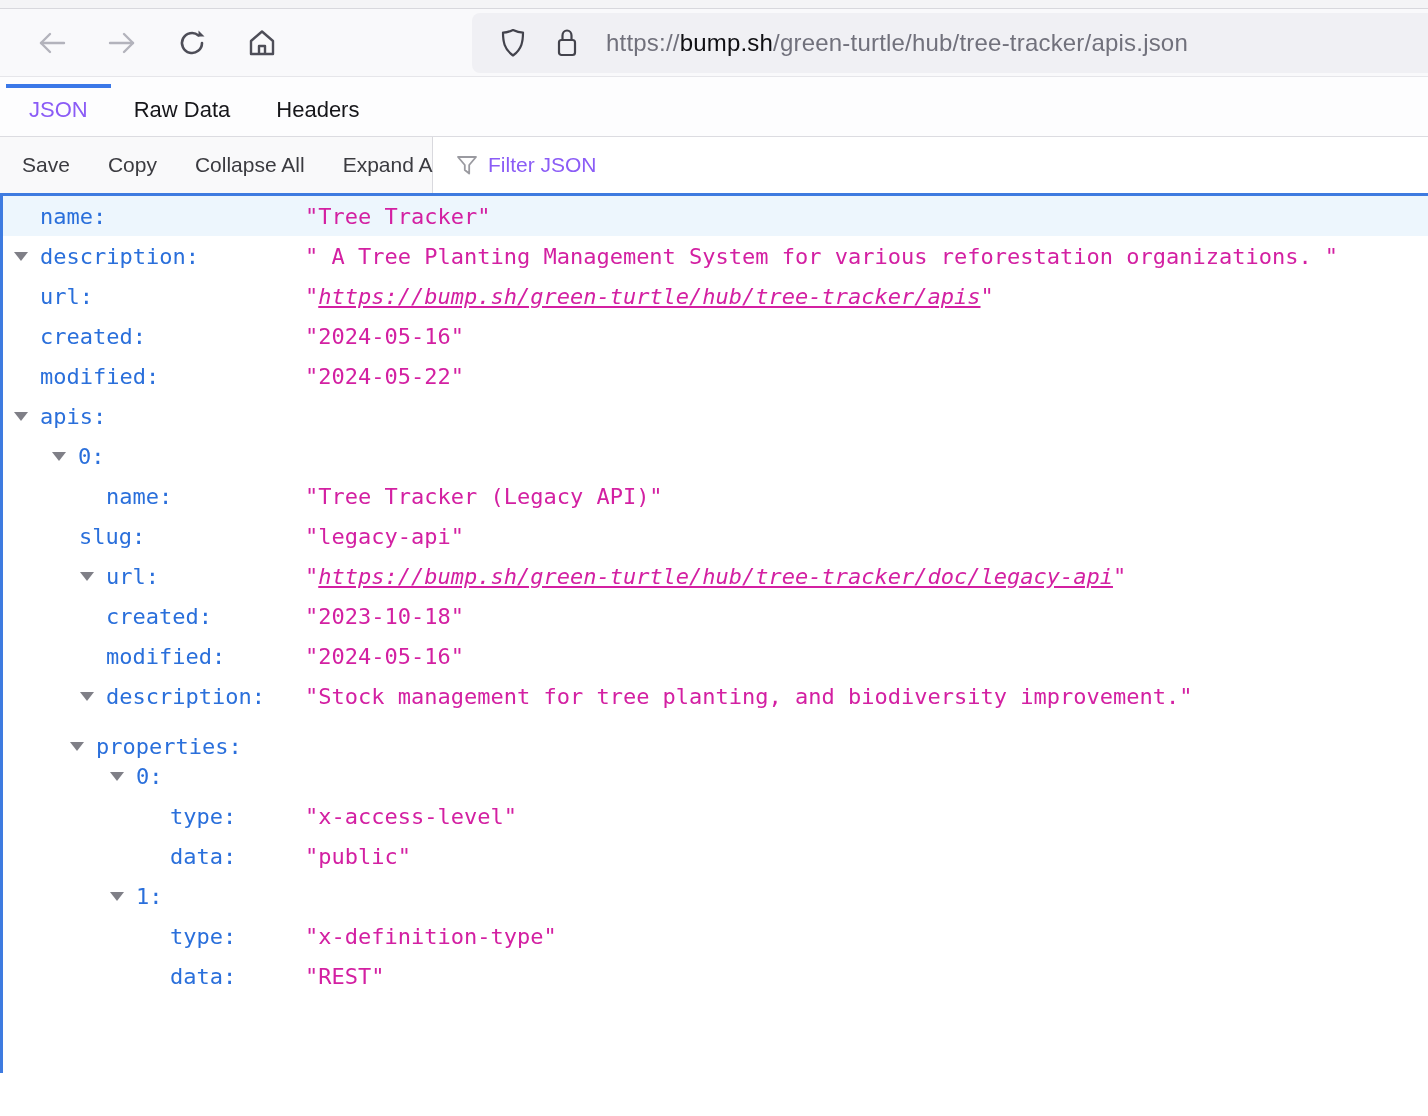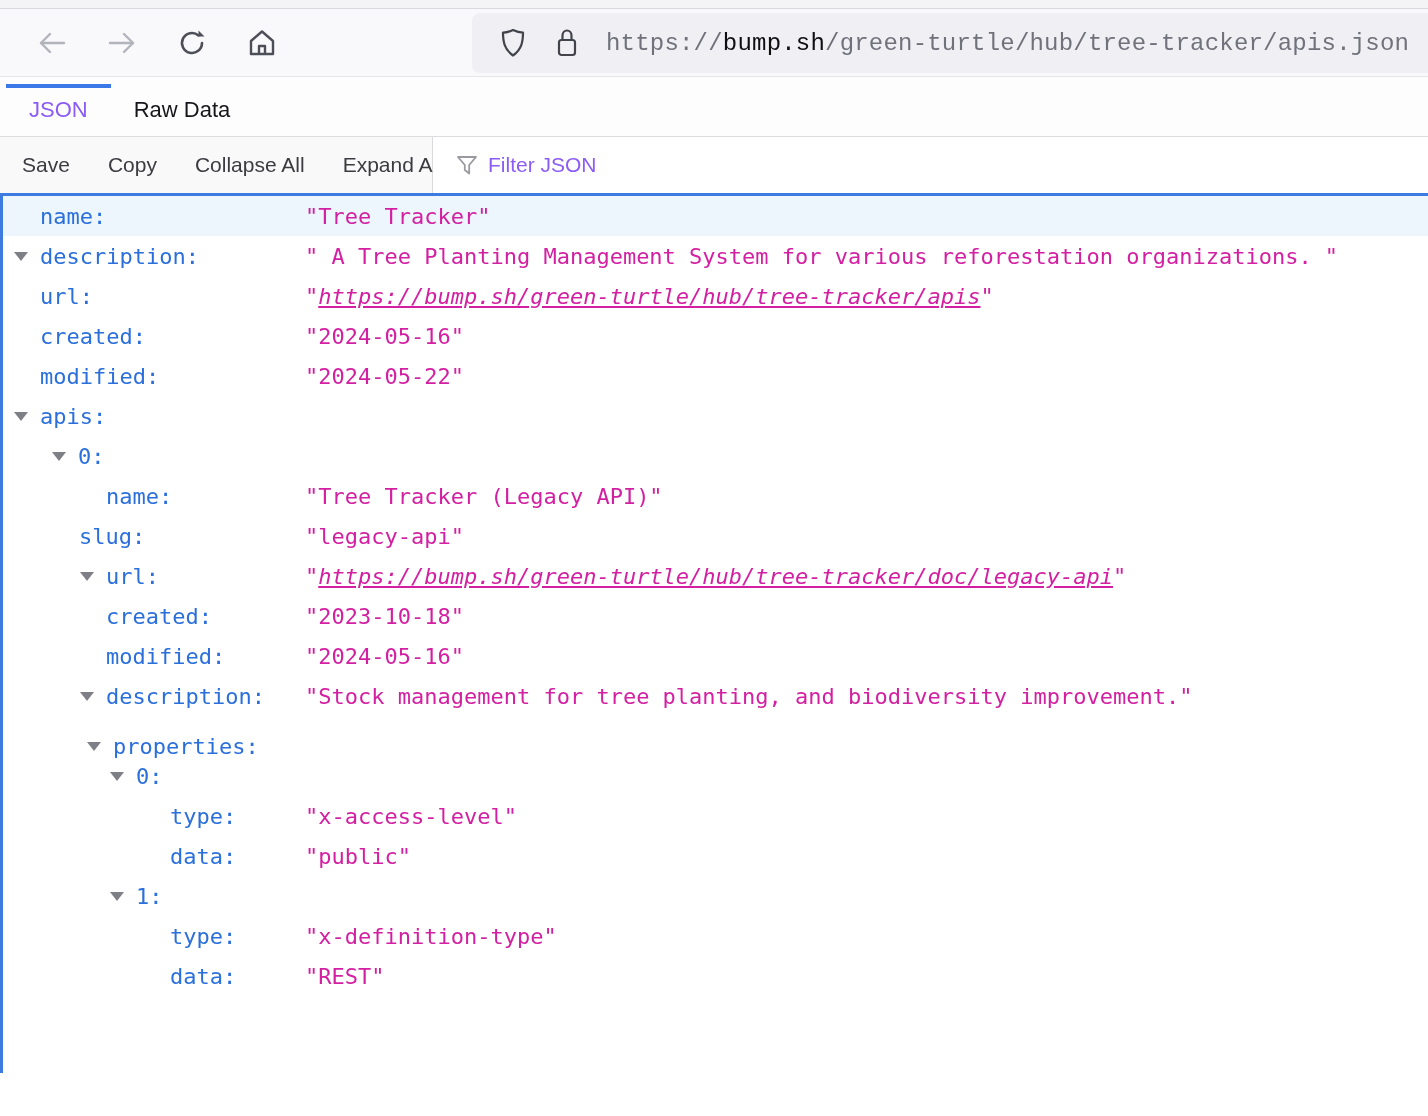--- a/index.html
+++ b/index.html
@@ -7,21 +7,21 @@
               font-family:"Liberation Sans", sans-serif; }
 
   
   .top-strip { height:9px; background:#f4f4f6; border-bottom:1px solid #d8d8dd; }
   .nav-toolbar { position:relative; height:68px; background:#f9f9fb;
                  border-bottom:1px solid #e6e6ea; display:flex; align-items:center; }
   .nav-icons { display:flex; align-items:center; gap:38px; padding-left:36px; }
   .nav-btn { width:32px; height:32px; display:flex; align-items:center; justify-content:center; }
   .url-bar { position:absolute; left:472px; right:0; top:4px; height:60px;
              background:#f0f0f4; border-radius:8px 0 0 8px;
-             display:flex; align-items:center; padding-left:26px;font-family:Liberation Mono, monospace; }
+             display:flex; align-items:center; padding-left:26px; }
   .url-ico { display:flex; align-items:center; margin-right:26px; }
   .url-text { font-size:24px; color:#71717c; letter-spacing:0.2px; white-space:pre; }
   .url-text .domain { color:#0f0f13; }
 
   
   .tabs-bar { height:60px; background:#fdfdfe; border-bottom:1px solid #dcdce1;
               display:flex; align-items:stretch; padding-left:6px; padding-top:7px; }
   .tab { position:relative; display:flex; align-items:center; padding:0 23px;
          font-size:22px; color:#16161a; cursor:default; }
   .tab.active { color:#8b5cf6; }
@@ -109,20 +109,23 @@
   </div>
 </div>
 
 <div class="tabs-bar">
   <div class="tab active">
     <span>JSON</span>
   </div>
   <div class="tab">
     <span>Raw Data</span>
   </div>
+  <div class="tab">
+    <span>Headers</span>
+  </div>
 </div>
 
 <div class="json-toolbar">
   <div class="btn-group">
     <span class="tool-btn">Save</span>
     <span class="tool-btn">Copy</span>
     <span class="tool-btn">Collapse All</span>
     <span class="tool-btn">Expand All</span>
   </div>
   <div class="filter-box">
@@ -231,21 +234,21 @@
     <div class="row">
       <div class="kcell" style="padding-left: 77px;">
         <span class="tw-slot">
           <span class="tw"></span>
         </span>
         <span class="key">description:</span>
       </div>
       <div class="val">"Stock management for tree planting, and biodiversity improvement."</div>
     </div>
     <div class="row">
-      <div class="kcell" style="padding-left: 84px; margin-top: 20px;">
+      <div class="kcell" style="padding-left: 67px; margin-top: 20px;">
         <span class="tw-slot">
           <span class="tw"></span>
         </span>
         <span class="key">properties:</span>
       </div>
       <div class="val"></div>
     </div>
     <div class="row">
       <div class="kcell" style="padding-left: 107px;">
         <span class="tw-slot">

